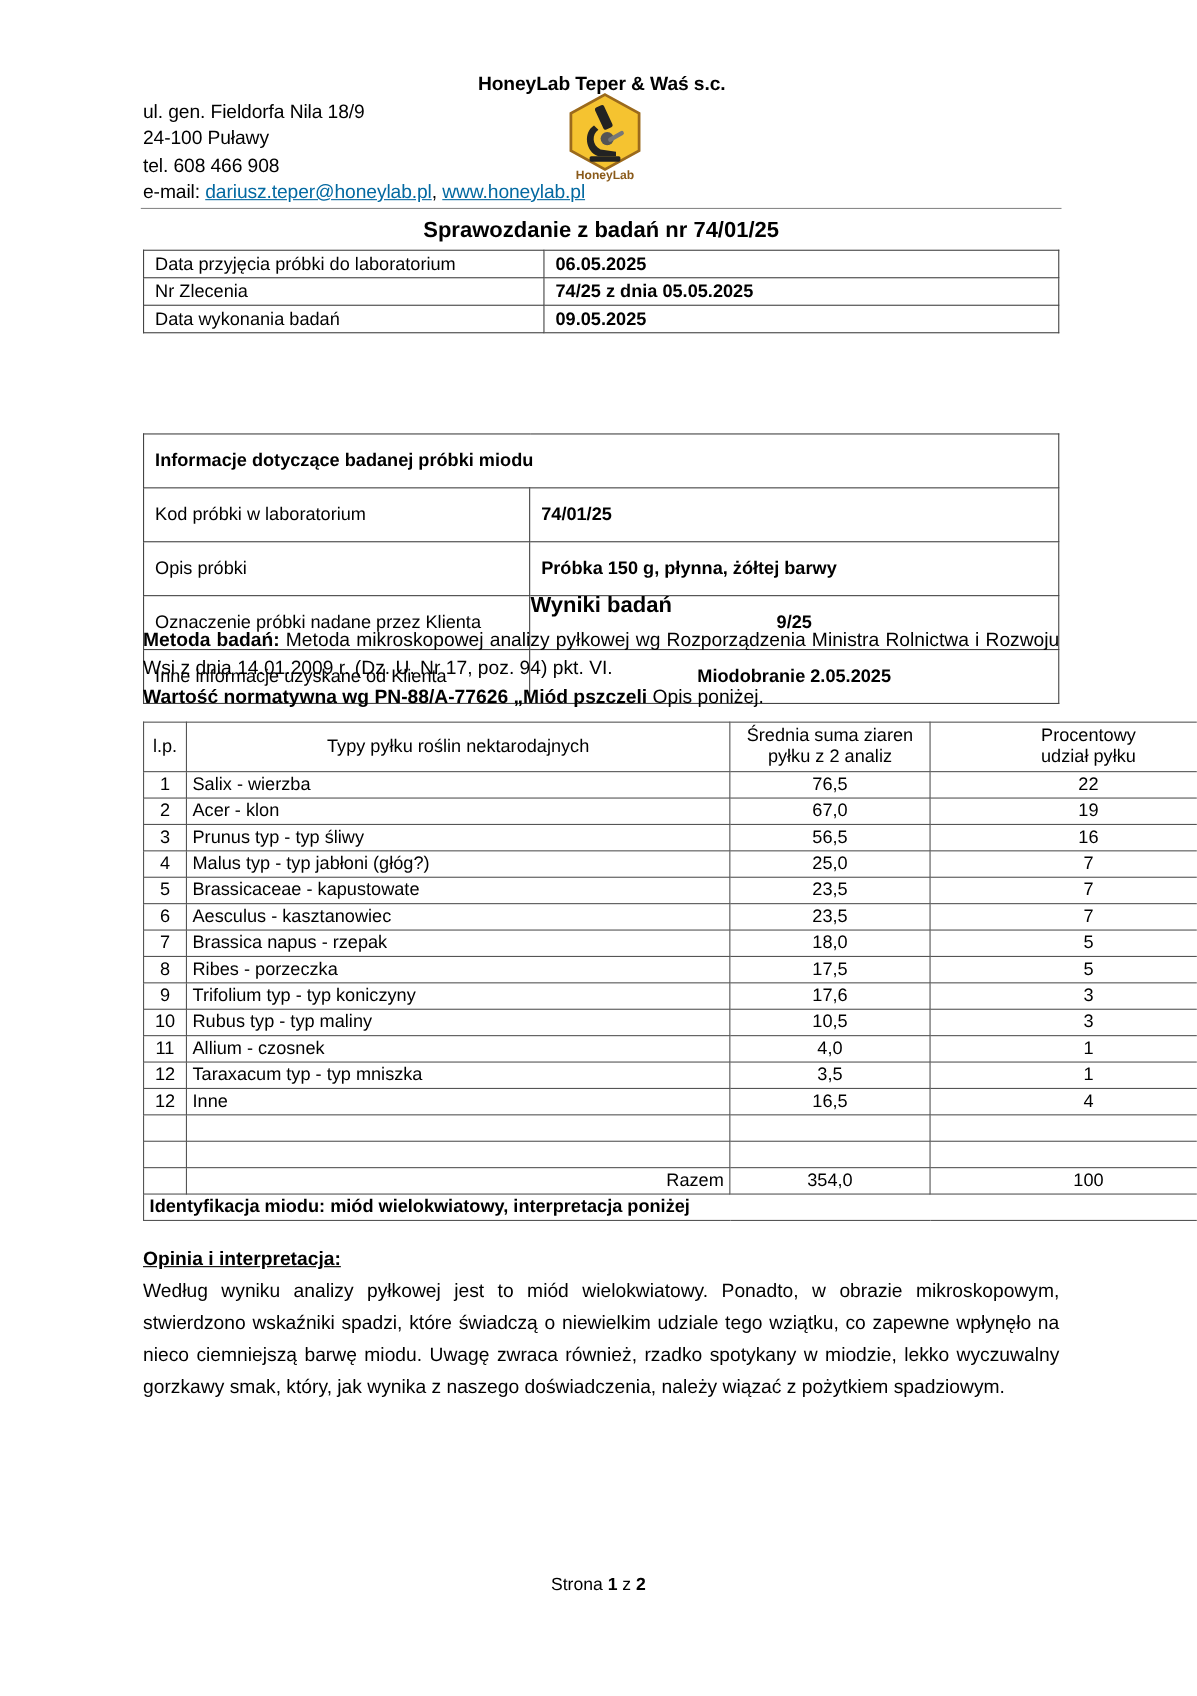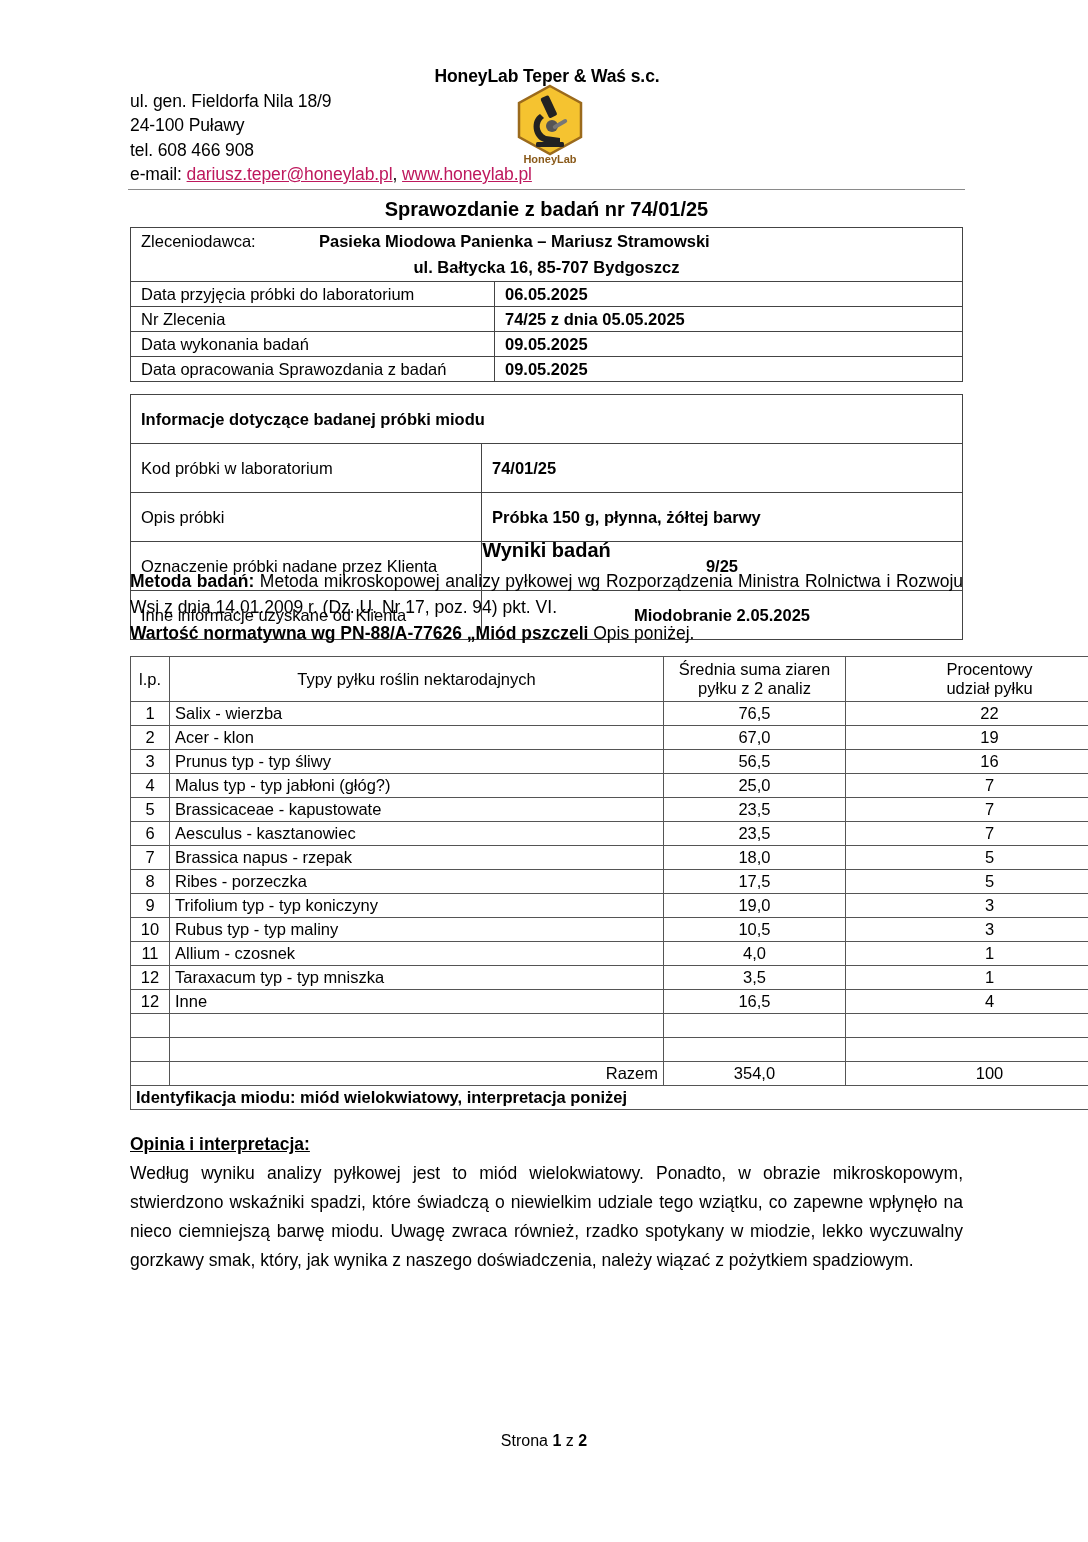--- a/index.html
+++ b/index.html
@@ -2,21 +2,21 @@
 <html><head>
 <meta charset="utf-8">
 <style>
   html, body { margin: 0; padding: 0; background: #ffffff; }
   body { width: 1088px; height: 1542px; position: relative; overflow: hidden; color: #000; }
 
   
   .hdr { position: absolute; left: 130px; top: 64px; width: 834px; height: 126px; }
   .hdr-lines { font-family: "Liberation Sans", sans-serif; font-size: 17.5px; line-height: 24.5px; letter-spacing: -0.1px; }
   .hdr-lines .b { font-weight: bold; text-align: center; }
-  .hdr-lines a { color: #be185d; text-decoration: underline; }
+  .hdr-lines a { color: #0369a1; text-decoration: underline; }
   .hdr-rule { position: absolute; left: 128px; top: 189px; width: 837px; height: 0; border-top: 1.5px solid #8a8a8a; }
   .logo { position: absolute; left: 514px; top: 84px; width: 72px; height: 82px; }
 
   
   .title { position: absolute; left: 130px; top: 198px; width: 833px; text-align: center;
            font-family: "Liberation Sans", sans-serif; font-weight: bold; font-size: 20px; }
 
   table { border-collapse: collapse; }
   .tbl1 { position: absolute; left: 130px; top: 227px; width: 833px; font-family: "Liberation Sans", sans-serif; font-size: 16.5px; }
   .tbl1 td { border: 1px solid #444; padding: 0 10px; height: 24px; vertical-align: middle; }
@@ -83,43 +83,30 @@
 <div class="hdr-rule"></div>
 
 <div class="title">Sprawozdanie z badań nr 74/01/25</div>
 
 <table class="tbl1">
   <colgroup>
       <col style="width:364px">
       <col>
     </colgroup>
   <tbody>
-      <tr>
-    <td colspan="2" class="client">
-      <div class="client-inner">
-        <span class="client-label">Zleceniodawca:</span>
-        <span class="client-name">Pasieka Miodowa Panienka – Mariusz Stramowski</span>
-        <div class="client-addr">ul. Bałtycka 16, 85-707 Bydgoszcz</div>
-      </div>
-    </td>
-  </tr>
   <tr>
     <td>Data przyjęcia próbki do laboratorium</td>
     <td class="bold">06.05.2025</td>
   </tr>
   <tr>
     <td>Nr Zlecenia</td>
     <td class="bold">74/25 z dnia 05.05.2025</td>
   </tr>
   <tr>
     <td>Data wykonania badań</td>
-    <td class="bold">09.05.2025</td>
-  </tr>
-  <tr>
-    <td>Data opracowania Sprawozdania z badań</td>
     <td class="bold">09.05.2025</td>
   </tr>
 </tbody>
   </table>
 
 <table class="tbl2">
   <colgroup>
       <col style="width:351px">
       <col>
     </colgroup>
@@ -212,21 +199,21 @@
       </tr>
       <tr>
         <td class="lp">8</td>
         <td>Ribes - porzeczka</td>
         <td class="num">17,5</td>
         <td class="num">5</td>
       </tr>
       <tr>
         <td class="lp">9</td>
         <td>Trifolium typ - typ koniczyny</td>
-        <td class="num">19,0</td>
+        <td class="num">17,6</td>
         <td class="num">3</td>
       </tr>
       <tr>
         <td class="lp">10</td>
         <td>Rubus typ - typ maliny</td>
         <td class="num">10,5</td>
         <td class="num">3</td>
       </tr>
       <tr>
         <td class="lp">11</td>

